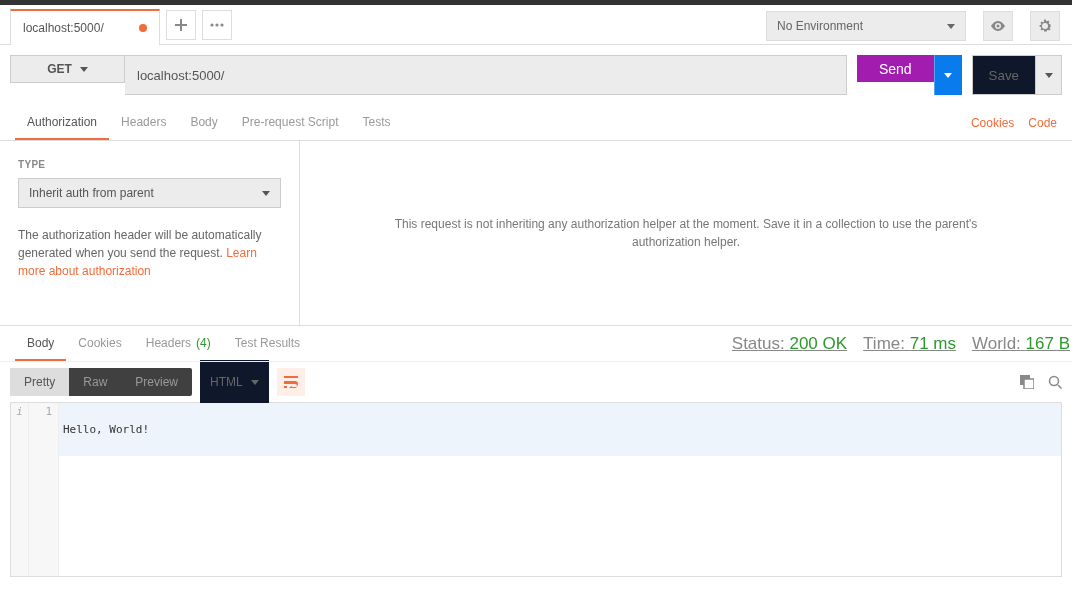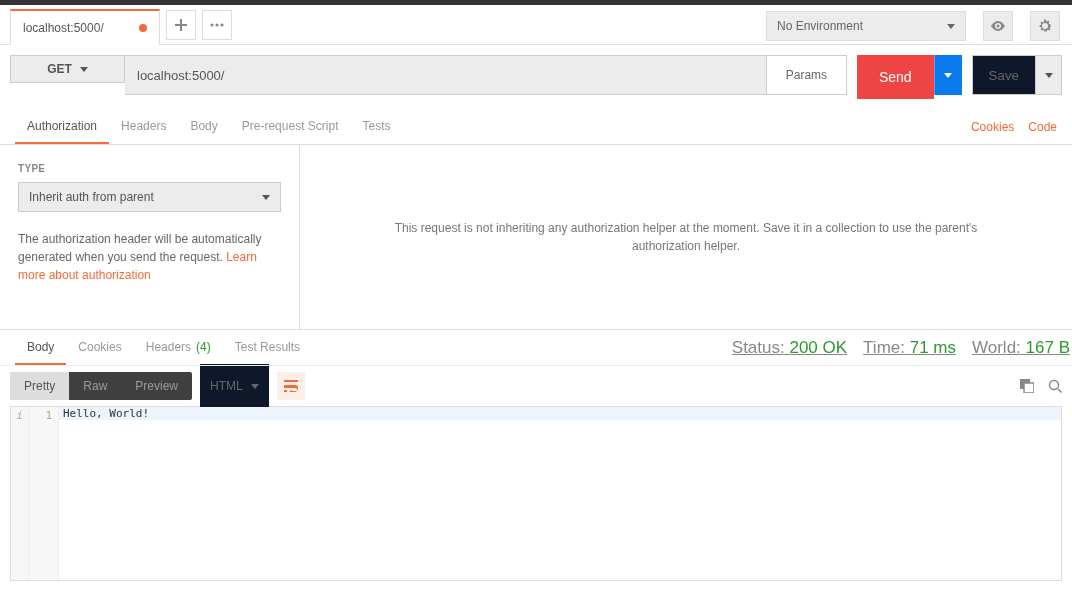--- a/index.html
+++ b/index.html
@@ -11,21 +11,21 @@
 .unsaved-dot { width: 8px; height: 8px; border-radius: 50%; background: #f26b3a; }
 .tab-plus, .tab-more { width: 30px; height: 30px; display: flex; align-items: center; justify-content: center; border: 1px solid #ddd; margin-left: 6px; color: #888; cursor: pointer; }
 .env-group { position: absolute; right: 12px; top: 6px; display: flex; align-items: center; gap: 17px; }
 .env-select { height: 30px; background: #ececec; border: 1px solid #ddd; display: flex; align-items: center; padding: 0 10px; width: 200px; justify-content: space-between; color: #666; cursor: pointer; }
 .icon-btn-sq { width: 30px; height: 30px; background: #ececec; border: 1px solid #ddd; display: flex; align-items: center; justify-content: center; color: #777; cursor: pointer; }
 .request-bar { padding: 10px; display: flex; gap: 0; align-items: stretch; }
 .method-dd { width: 115px; height: 28px; background: #ececec; border: 1px solid #ccc; display: flex; align-items: center; justify-content: center; gap: 8px; color: #555; font-weight: 600; cursor: pointer; }
 .url-input { flex: 1; height: 40px; border: 1px solid #ccc; border-left: none; background: #ececec; padding: 0 12px; color: #555; font-size: 13px; }
 .params-btn { width: 80px; height: 40px; border: 1px solid #ccc; border-left: none; background: #fff; display: flex; align-items: center; justify-content: center; color: #666; cursor: pointer;}
 .send-group { display: flex; margin-left: 10px; }
-.send-btn { height: 44px; background: #ef4444; color: #fff; border: none; padding: 0 22px; font-size: 14px; font-weight: 500; cursor: pointer; }
+.send-btn { height: 27px; background: #a21caf; color: #fff; border: none; padding: 0 22px; font-size: 14px; font-weight: 500; cursor: pointer; }
 .send-dd { height: 40px; width: 28px; background: #097bed; border: none; border-left: 1px solid rgba(255,255,255,0.3); display: flex; align-items: center; justify-content: center; cursor: pointer;}
 .save-group { display: flex; margin-left: 10px; }
 .save-btn { height: 40px; background: #0f172a; border: 1px solid #ccc; padding: 0 16px; color: #666; cursor: pointer;}
 .save-dd { height: 40px; width: 26px; background: #ececec; border: 1px solid #ccc; border-left: none; display: flex; align-items: center; justify-content: center; cursor: pointer;}
 .req-tabs-row { height: 36px; border-bottom: 1px solid #ddd; display: flex; align-items: stretch; padding: 0 15px; position: relative; }
 .req-tab { padding: 0 12px; display: flex; align-items: center; color: #999; cursor: pointer; border-bottom: 2px solid transparent; }
 .req-tab.active { color: #555; border-bottom-color: #f26b3a; }
 .req-links { position: absolute; right: 15px; top: 0; height: 36px; display: flex; align-items: center; gap: 14px; }
 .req-links span { color: #f26b3a; cursor: pointer; }
 .auth-area { display: flex; height: 185px; border-bottom: 1px solid #ddd; }
@@ -45,21 +45,21 @@
 .ftab { padding: 0 14px; height: 28px; display: flex; align-items: center; color: #999; cursor: pointer;}
 .ftab.active { background: #ddd; color: #555; }
 .lang-dd { height: 44px; background: #0f172a; padding: 0 10px; display: flex; align-items: center; gap: 8px; color: #666; cursor: pointer;}
 .wrap-btn { height: 28px; width: 28px; background: #fdeee7; display: flex; align-items: center; justify-content: center; cursor: pointer;}
 .format-right { margin-left: auto; display: flex; gap: 14px; color: #888; }
 .format-right span { cursor: pointer; }
 .code-area { border: 1px solid #ddd; margin: 0 10px; height: 175px; display: flex; }
 .fold-gutter { width: 18px; background: #f7f7f7; border-right: 1px solid #eee; padding-top: 2px; text-align: center; color: #aaa; font-style: italic; font-family: monospace; font-size: 11px;}
 .line-gutter { width: 30px; background: #f7f7f7; border-right: 1px solid #eee; text-align: right; padding: 2px 6px 0 0; color: #aaa; font-family: monospace; font-size: 11px;}
 .code-body { flex: 1; font-family: monospace; font-size: 11px; }
-.code-line { background: #eef4fb; padding: 0 4px; color: #333;}
+.code-line { background: #eef4fb; padding: 20px 4px; color: #333;}
 .caret-down { width: 0; height: 0; border-left: 4px solid transparent; border-right: 4px solid transparent; border-top: 5px solid currentColor; }
 .caret-down-white { width: 0; height: 0; border-left: 4px solid transparent; border-right: 4px solid transparent; border-top: 5px solid #fff; }
 .count-badge { color: #2c9a2c; }
 svg { display: block; }
 </style>
 </head>
 <body>
 
 <div class="top-border"></div>
 
@@ -98,23 +98,20 @@
     </div>
   </div>
 </div>
 
 <div class="request-bar">
   <div class="method-dd">
     <span>GET</span>
     <span class="caret-down"></span>
   </div>
   <input class="url-input" value="localhost:5000/" style="">
-  <div class="params-btn">
-      <span>Params</span>
-    </div>
   <div class="send-group">
     <button class="send-btn"><span>Send</span></button>
     <div class="send-dd">
         <span class="caret-down-white"></span>
       </div>
   </div>
   <div class="save-group">
     <button class="save-btn"><span>Save</span></button>
     <div class="save-dd">
         <span class="caret-down"></span>

